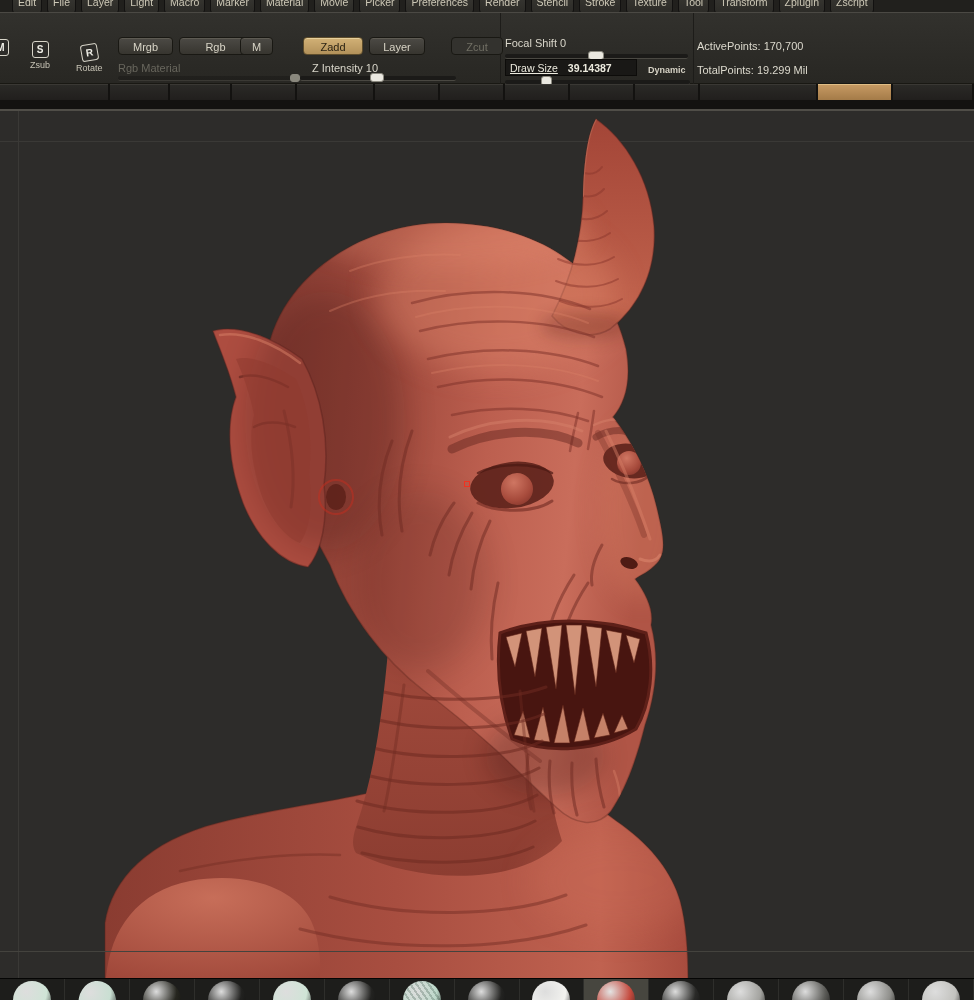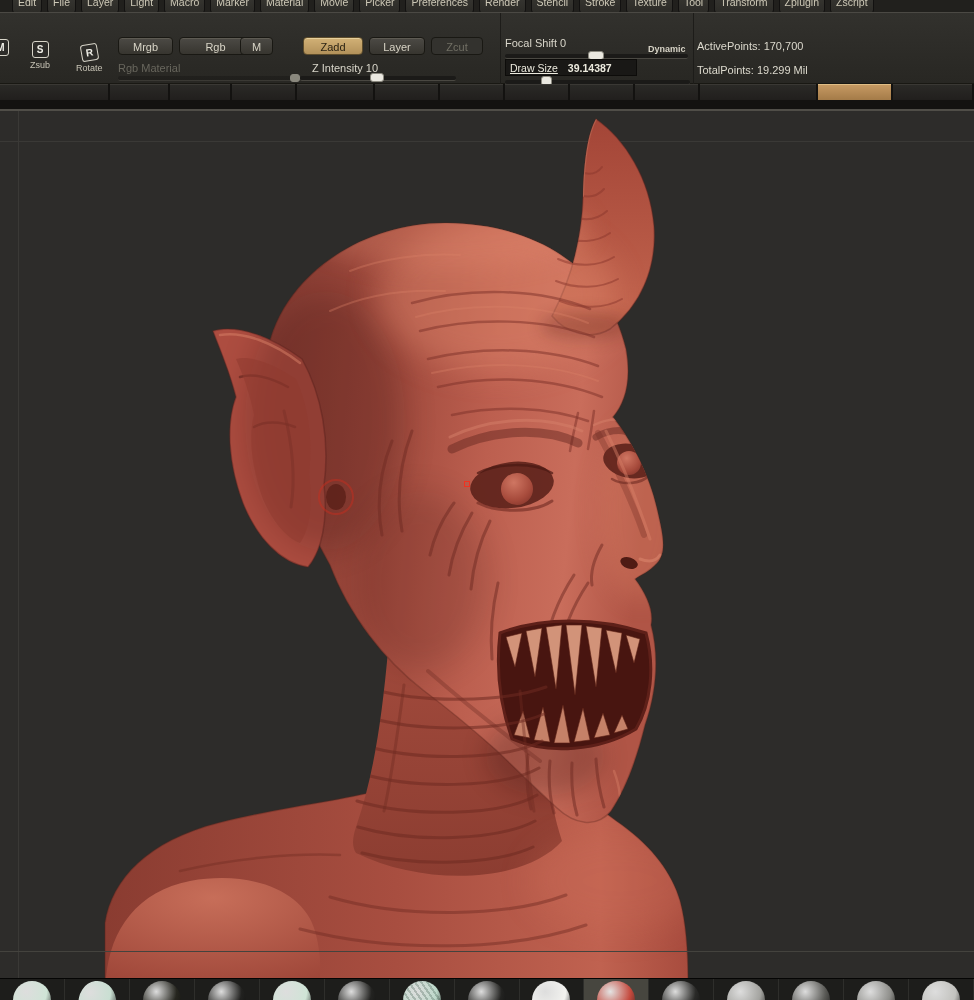--- a/index.html
+++ b/index.html
@@ -39,33 +39,33 @@
     position:absolute;height:18px;line-height:18px;border-radius:4px;
     background:linear-gradient(#4c4a45,#37352f);
     border:1px solid #191813;box-shadow:inset 0 1px 0 #5e5b53;
     color:#d8d4c6;font-size:11px;text-align:center;box-sizing:border-box;
   }
   .btn.active{
     background:linear-gradient(#d2b176,#b2915a);
     border:1px solid #5e4d2c;box-shadow:inset 0 1px 0 #e6cf9a;
     color:#2c2414;
   }
-  .btn.disabled{background:#33322e;box-shadow:none;color:#716f64;}
+  .btn.disabled{background:#33322e;box-shadow:none;color:#716f64;margin-left:20px;}
   .sl-label{position:absolute;font-size:11px;color:#d9d6ca;white-space:nowrap;}
   .sl-label.dim{color:#68665d;}
   .sl-track{position:absolute;height:4px;background:#1b1a18;border-bottom:1px solid #4a4842;border-radius:2px;}
   .sl-handle{position:absolute;background:#eae8e0;border:1px solid #8a887e;border-radius:3px;}
   .drawsize-box{
     position:absolute;left:505px;top:46px;width:132px;height:17px;
     background:#191816;border:1px solid #0d0c0a;color:#eceade;
     font-size:10.5px;line-height:17px;padding-left:4px;box-sizing:border-box;white-space:nowrap;
   }
   .drawsize-box .lbl{text-decoration:underline;}
   .drawsize-box .val{font-weight:bold;margin-left:10px;}
-  .dynamic{position:absolute;left:648px;top:31px;font-size:9px;font-weight:bold;color:#d6d2c5;}
+  .dynamic{position:absolute;left:648px;top:52px;font-size:9px;font-weight:bold;color:#d6d2c5;}
   .stat{position:absolute;left:697px;font-size:11px;color:#dcd9cd;white-space:nowrap;}
   
   #segbar{position:absolute;top:84px;left:0;width:974px;height:16px;display:flex;background:#181714;}
   .seg{height:100%;background:linear-gradient(#2b2a27,#211f1d);border-right:2px solid #131210;box-sizing:border-box;box-shadow:inset 0 1px 0 #3a3834;}
   .seg-active{background:linear-gradient(#c89b64,#a47b48);box-shadow:inset 0 1px 0 #e0bd85;}
   #segunder{position:absolute;top:100px;left:0;width:974px;height:9px;background:#131210;}
   #canvas-topline{position:absolute;top:109px;left:0;width:974px;height:2px;background:#504e48;}
   
   #canvas{position:absolute;top:111px;left:0;width:974px;height:867px;background:#2d2c2a;}
   .canv-hline1{position:absolute;top:141px;left:0;width:974px;height:1px;background:#3a3936;}

